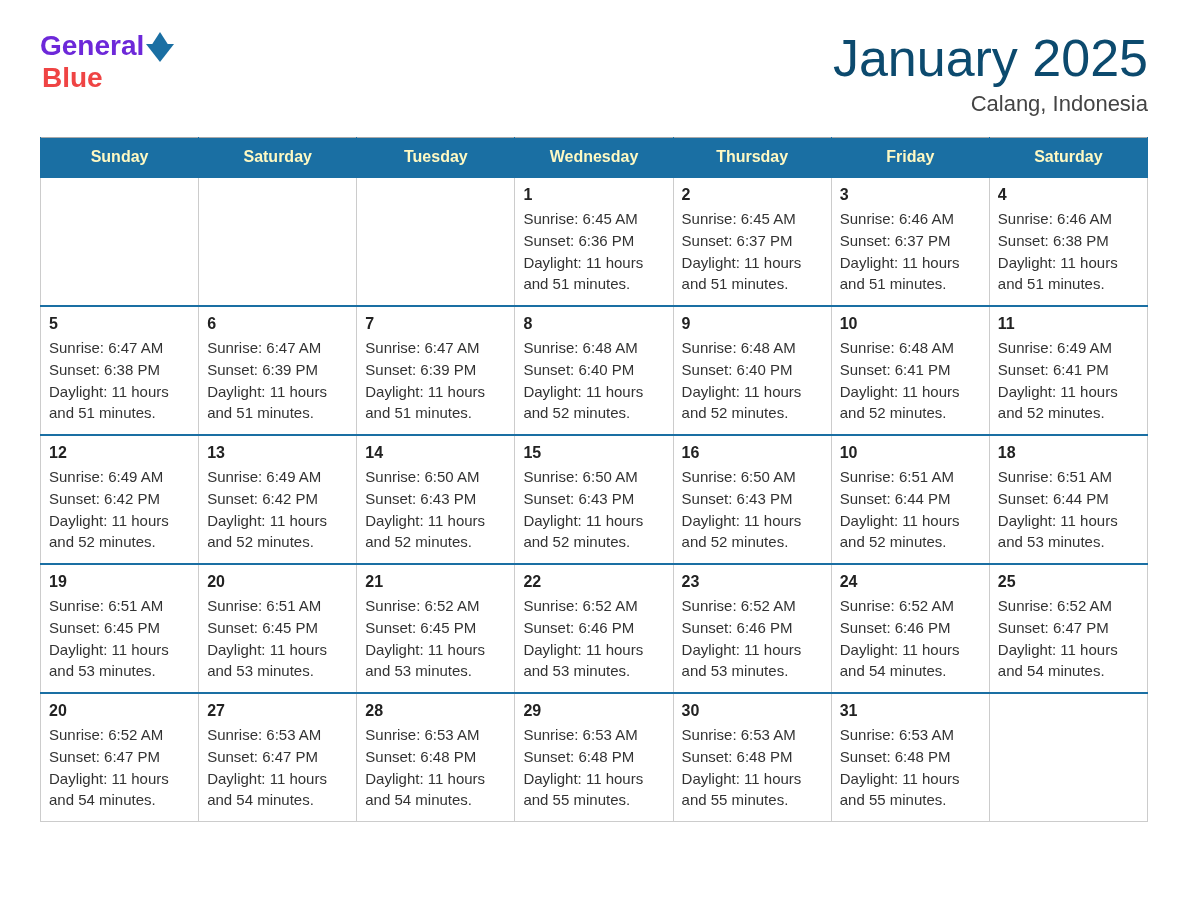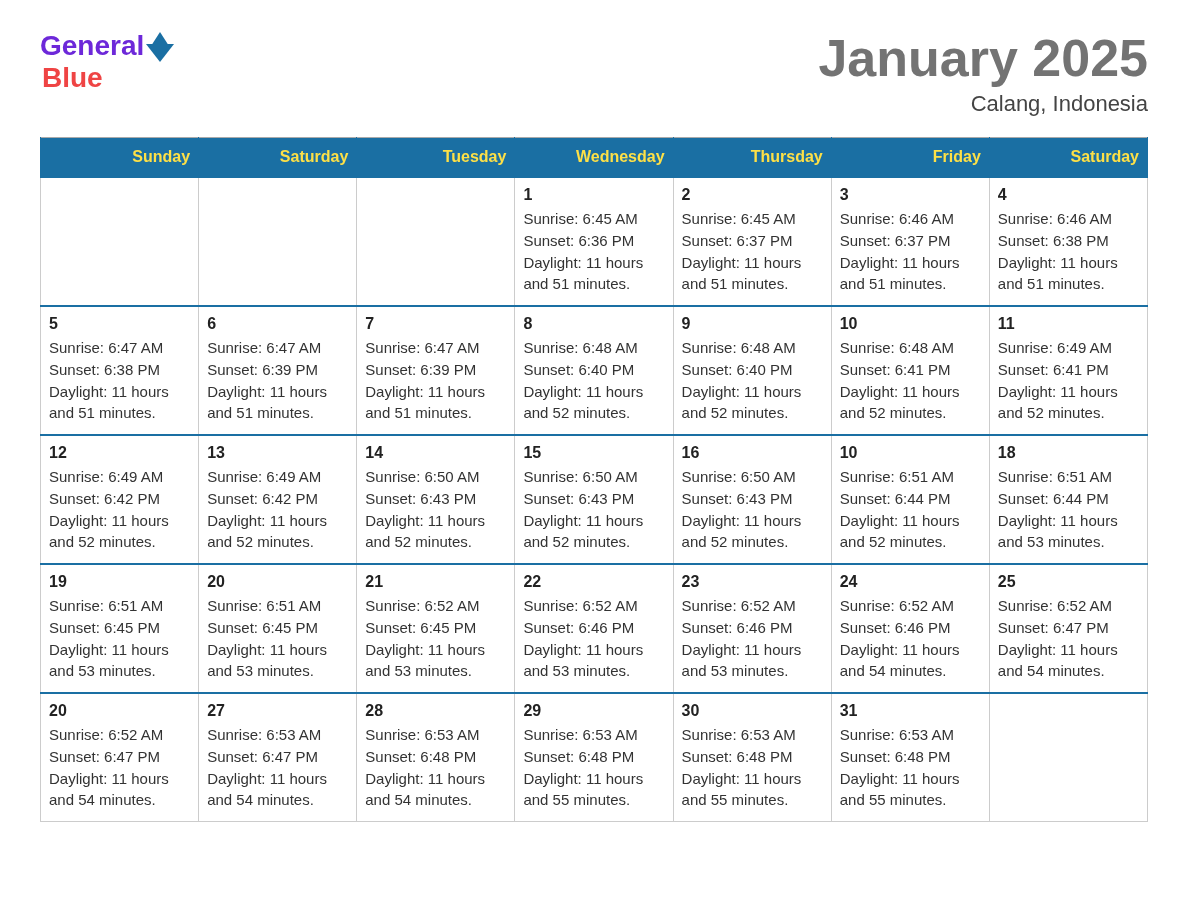--- a/index.html
+++ b/index.html
@@ -35,41 +35,41 @@
       font-size: 28px;
       font-weight: bold;
       color: #ef4444;
       margin-left: 2px;
     }
     .title-block {
       text-align: right;
     }
     .month-title {
       font-size: 52px;
-      font-weight: bold;
-      color: #737373;
+      font-weight: normal;
+      color: #0c4a6e;
       line-height: 1.1;
     }
     .location {
       font-size: 22px;
       color: #444;
       margin-top: 4px;
     }
     .calendar {
       width: 100%;
       border-collapse: collapse;
       border: 1px solid #aaa;
     }
     .calendar th {
       background-color: #1a6fa3;
-      color: #fde047;
+      color: #fef9c3;
       font-size: 16px;
       font-weight: bold;
       padding: 10px 8px;
-      text-align: right;
+      text-align: center;
       border: 1px solid #1a6fa3;
       margin-top: 20px;
     }
     .calendar td {
       vertical-align: top;
       border: 1px solid #ccc;
       padding: 8px 8px 10px 8px;
       width: 14.28%;
       min-height: 110px;
     }

